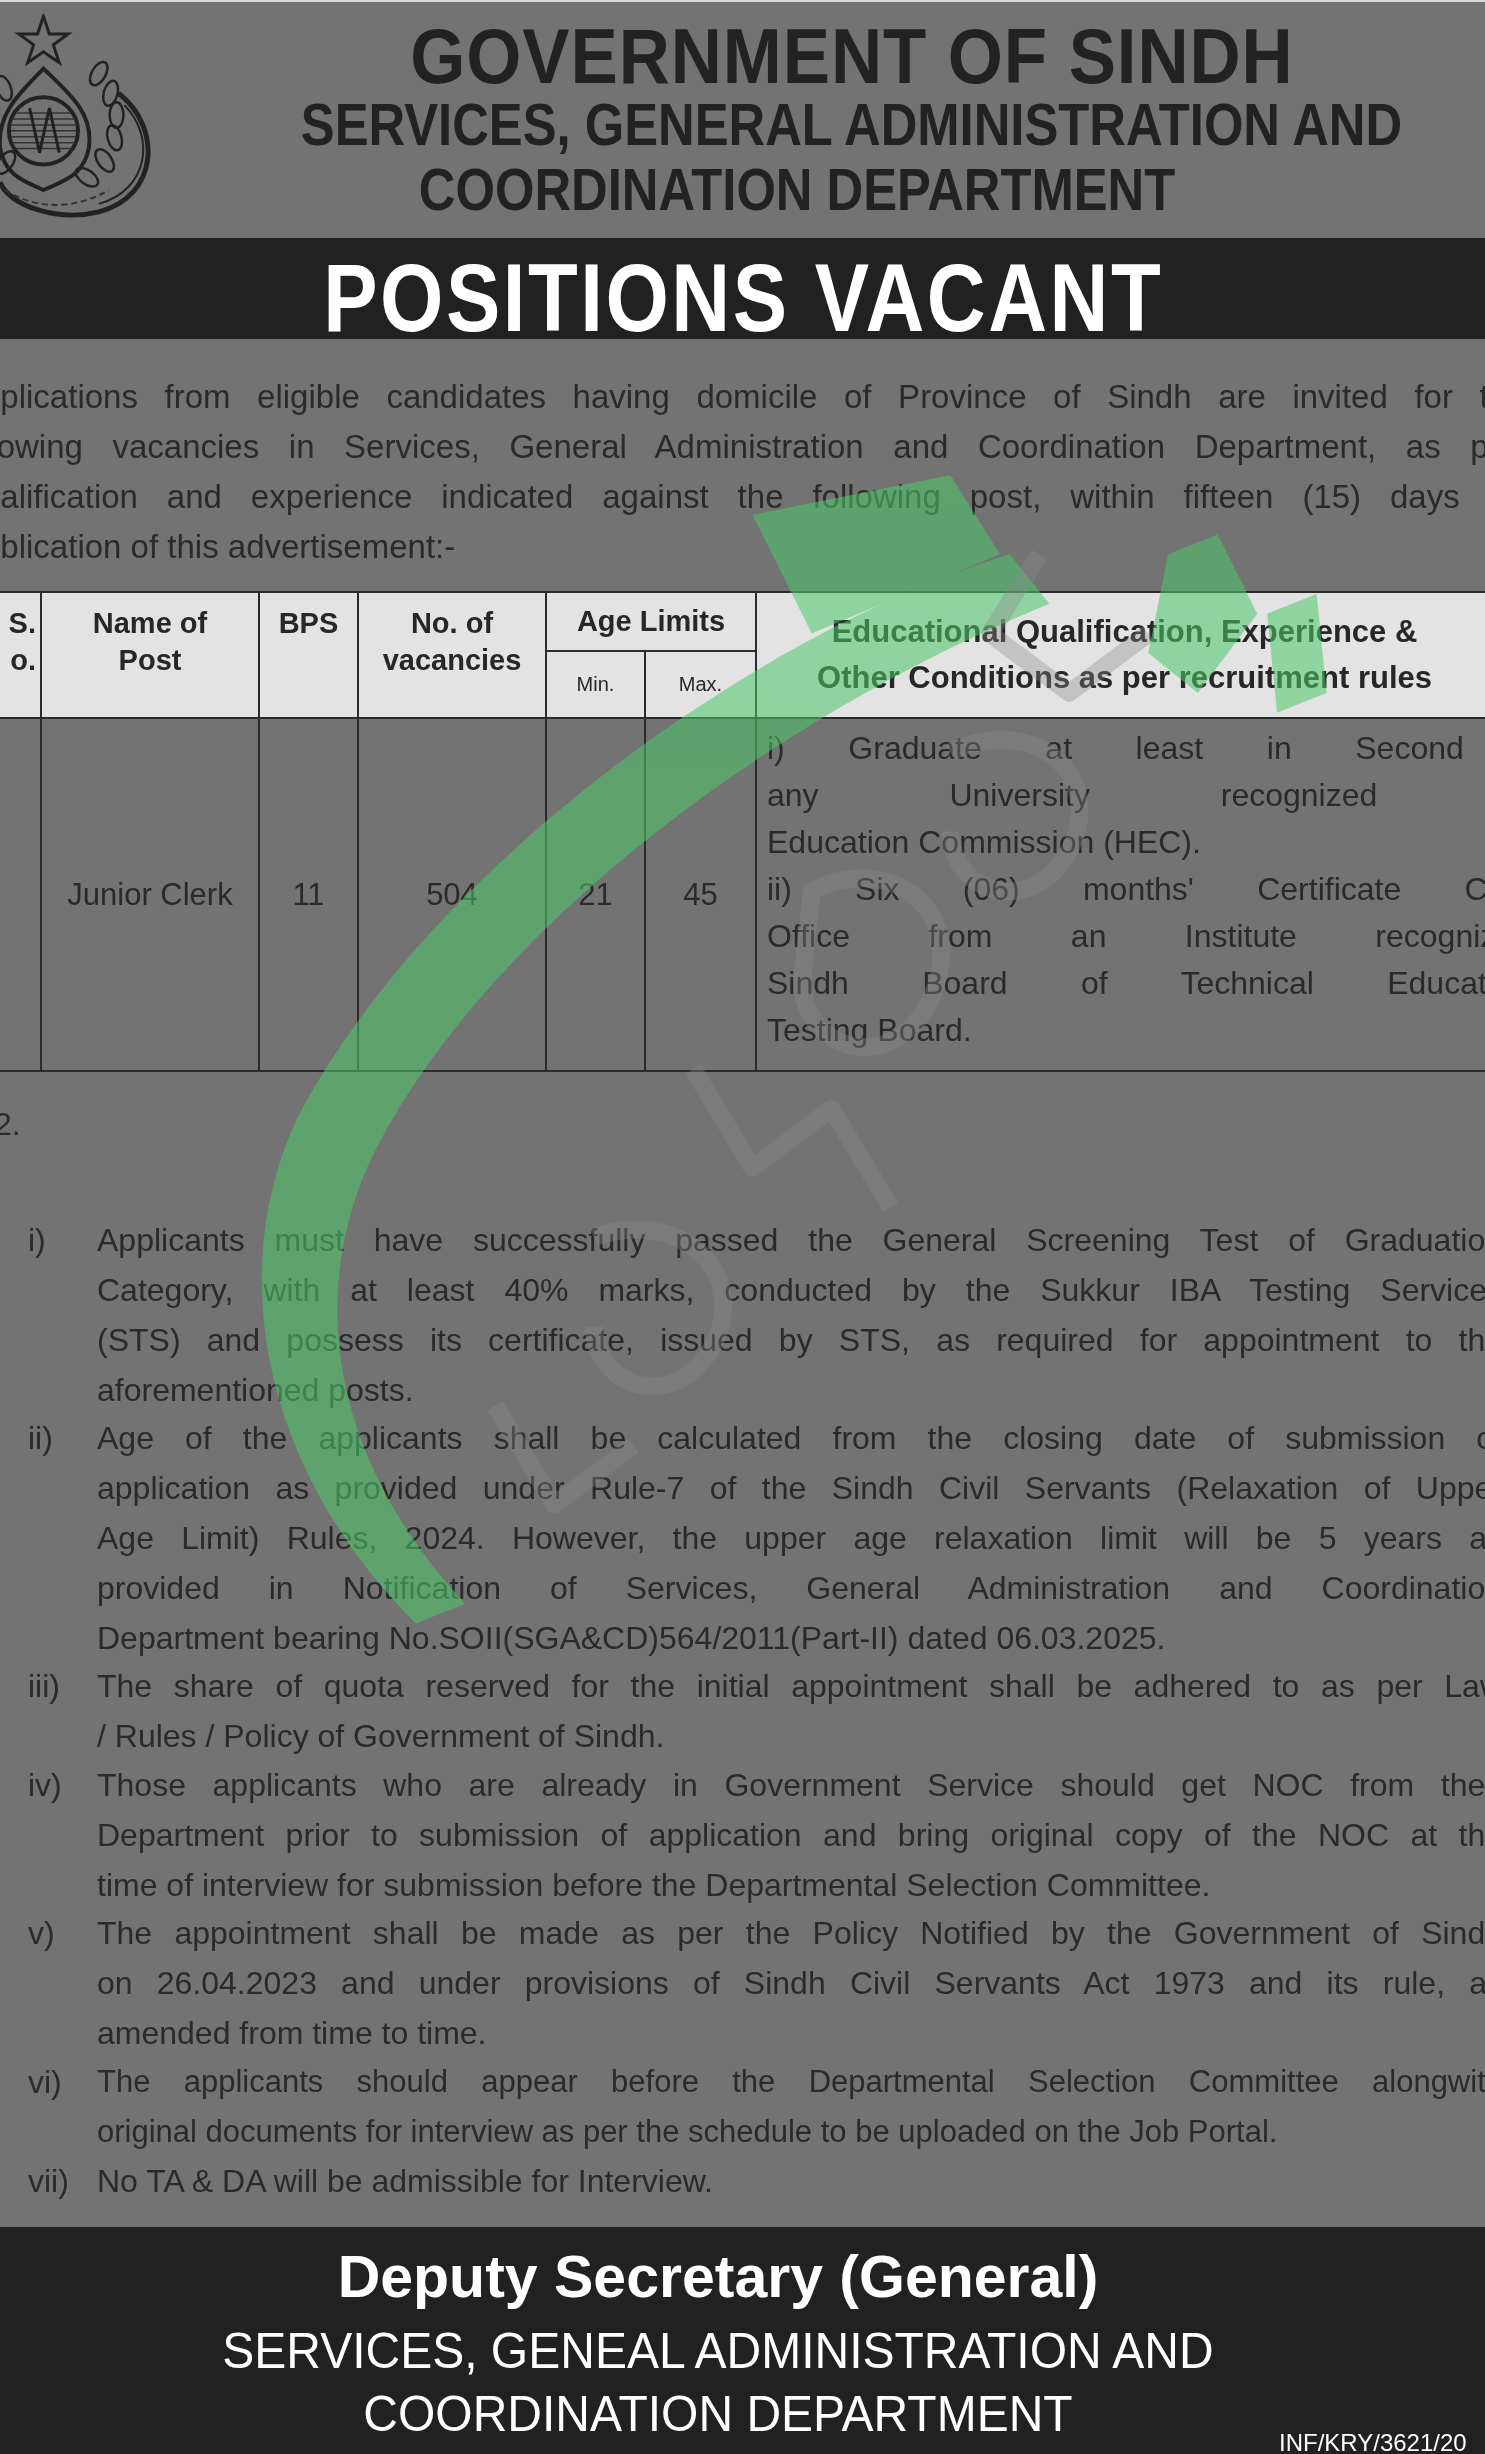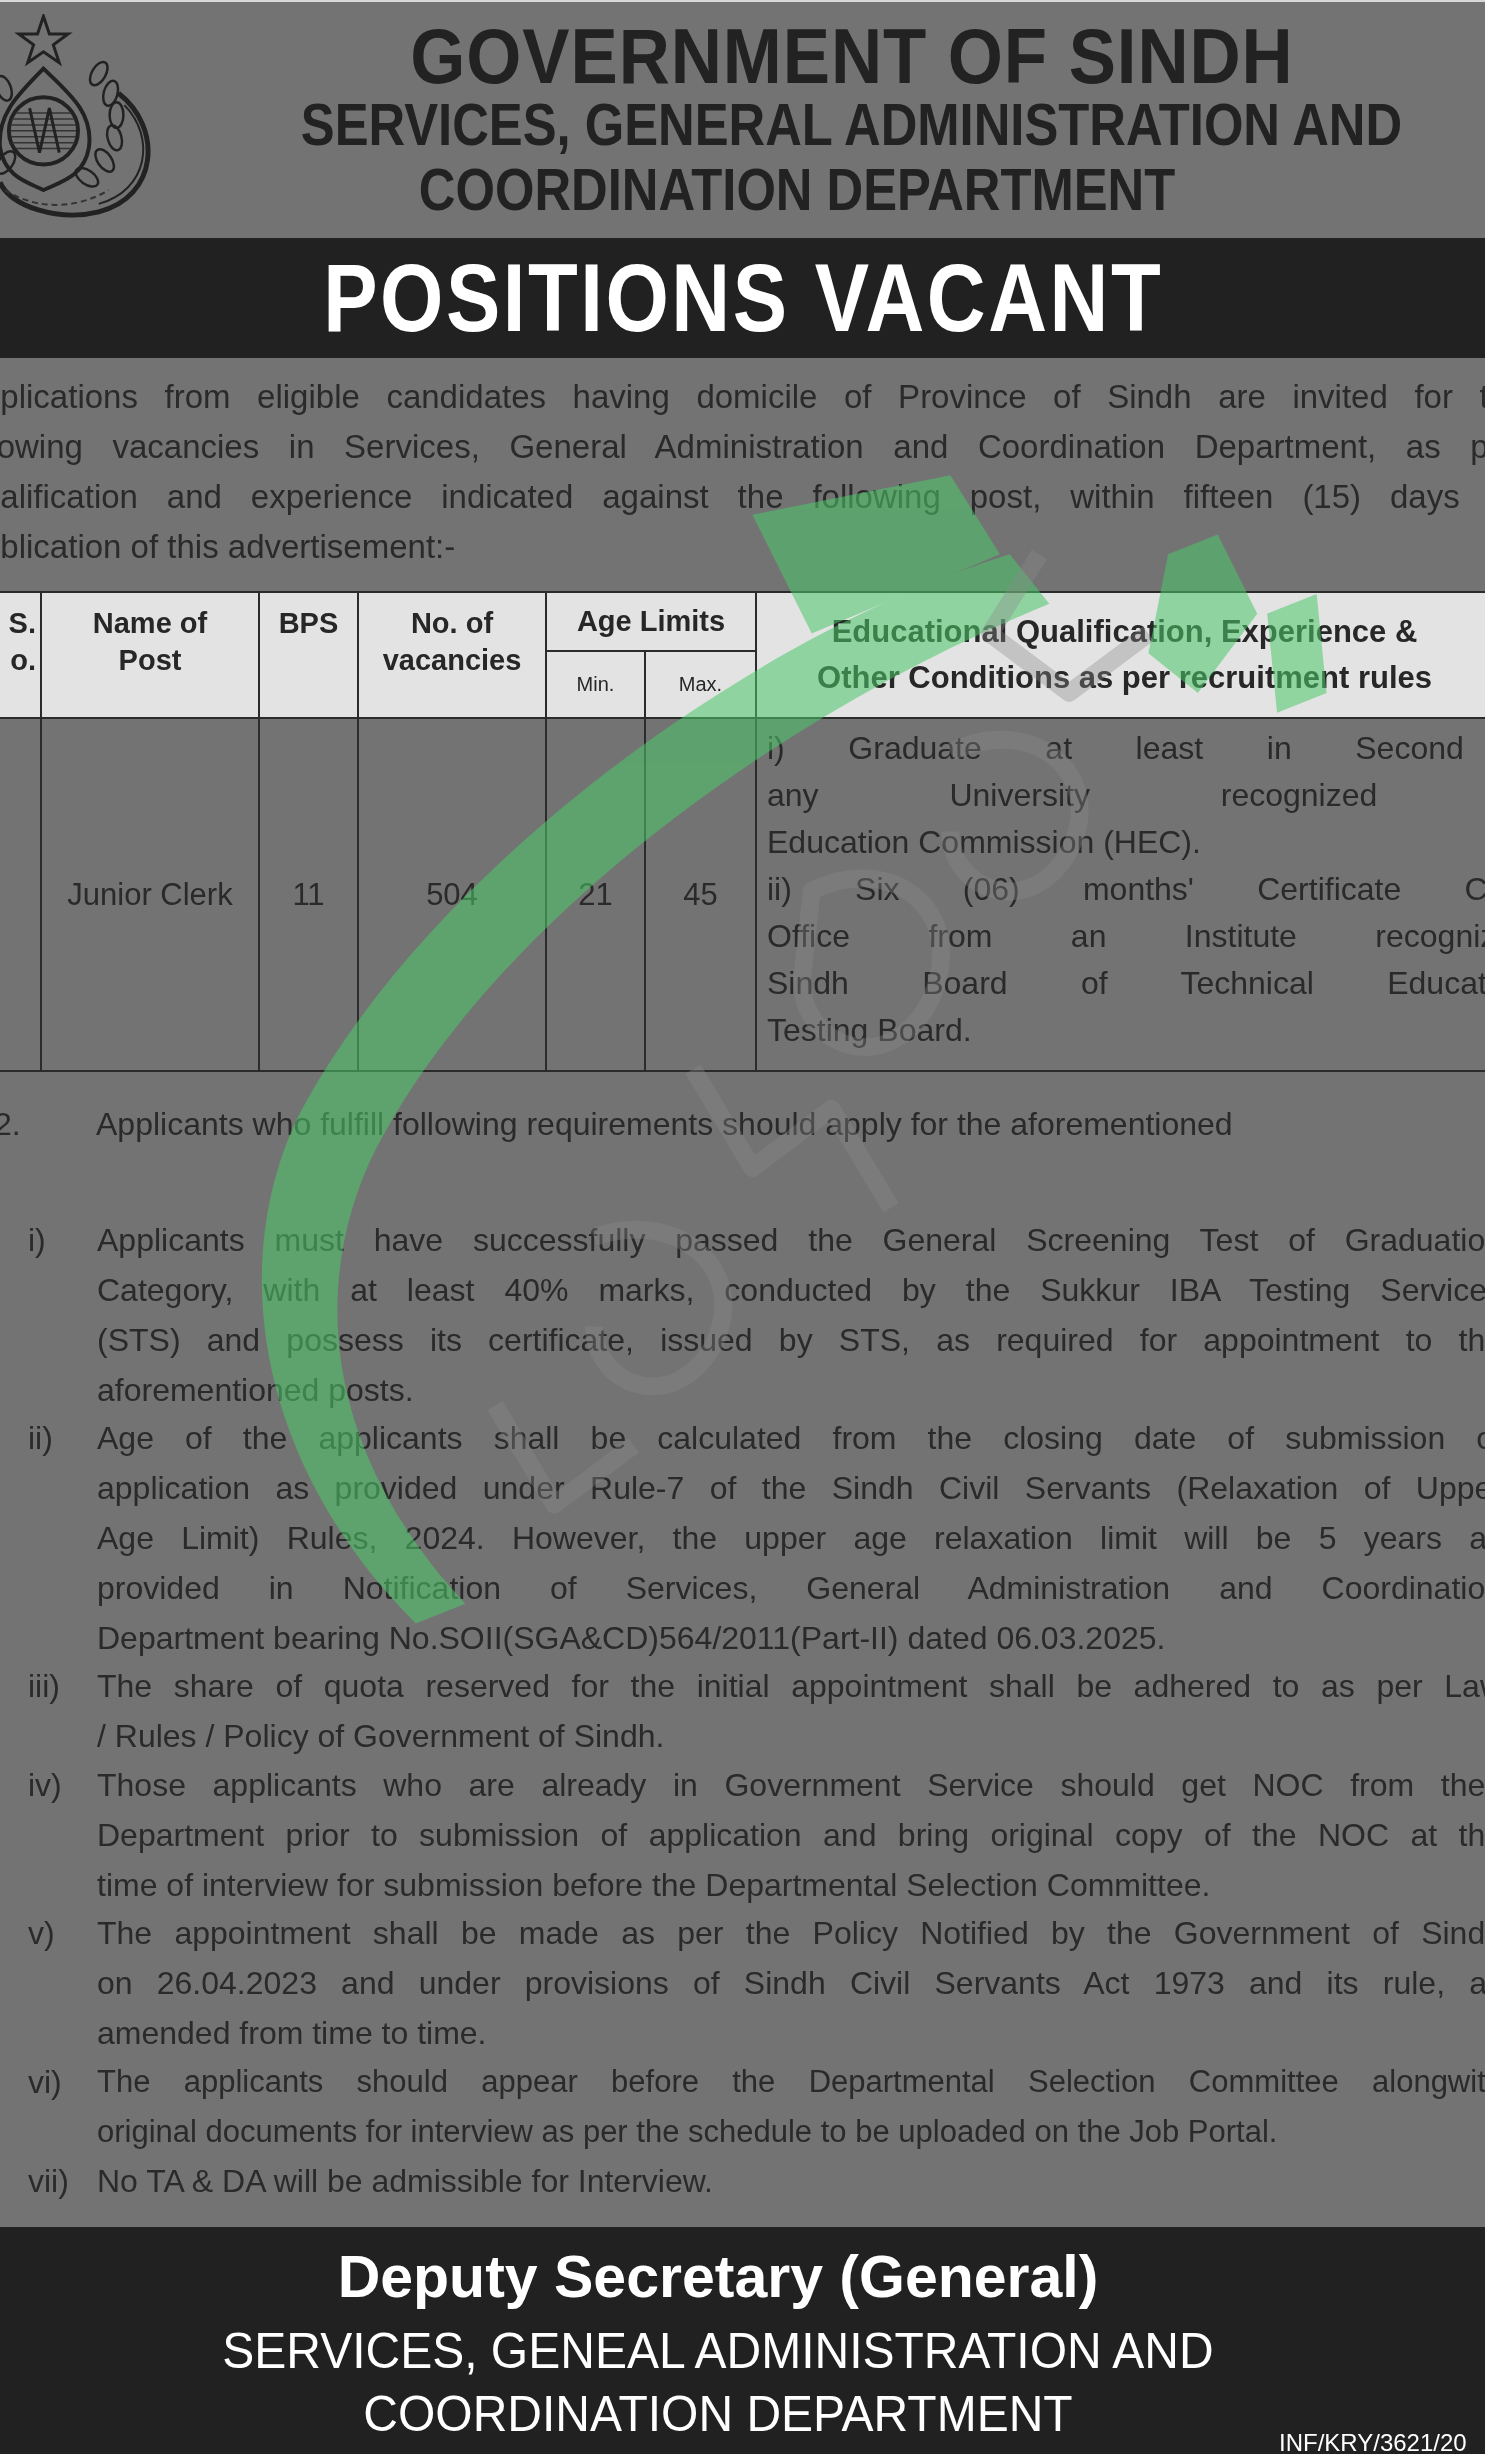--- a/index.html
+++ b/index.html
@@ -13,21 +13,21 @@
   .top-rule { position: absolute; left: 0; top: 0; width: 1485px; height: 2px; background: #d8d8d8; }
 
   
   .logo { position: absolute; left: 0; top: 14px; width: 158px; height: 208px; }
   .hdr-line { position: absolute; left: 0; width: 1485px; text-align: center; font-weight: bold; color: #222; white-space: nowrap; }
   .hdr-1 { top: 12px; font-size: 77px; letter-spacing: 1px; transform: scaleX(0.92); left: 139px; width: 1426px; }
   .hdr-2 { top: 91px; font-size: 59px; transform: scaleX(0.86); left: 119px; width: 1465px; text-align: center; }
   .hdr-3 { top: 156px; font-size: 59px; transform: scaleX(0.86); left: 119px; width: 1356px; }
 
   .band { position: absolute; left: 0; width: 1485px; background: #212121; }
-  .band-title { top: 238px; height: 120px; }
+  .band-title { top: 238px; height: 101px; }
   .band-title .txt {
     position: absolute; left: 0; width: 1485px; top: 4px; text-align: center;
     color: #fff; font-weight: bold; font-size: 97px; letter-spacing: 3px; transform: scaleX(0.84);
     transform-origin: 747px 50%; white-space: nowrap;
   }
 
   
   .intro { position: absolute; left: -18px; top: 372px; width: 1525px; font-size: 33px; line-height: 50px; color: #2a2a2a; }
   .intro .ln { display: block; white-space: nowrap; text-align: justify; text-align-last: justify; }
   .intro .ln.last { text-align-last: left; }
@@ -184,21 +184,20 @@
             <span class="ln left">Testing Board.</span>
           </td>
         </tr>
       </tbody>
     </table>
   </div>
 
   <div class="sec2">
     <span class="num">2.</span>
     <div class="body">
-      <span class="ln">Applicants who fulfill following requirements should apply for the aforementioned</span>
     </div>
   </div>
 
   <div class="items">
     <div class="item" style="top:0px;">
       <span class="roman">i)</span>
       <div class="text">
         <span class="ln"> Applicants must have successfully passed the General Screening Test of Graduation</span>
         <span class="ln">Category, with at least 40% marks, conducted by the Sukkur IBA Testing Services</span>
         <span class="ln">(STS) and possess its certificate, issued by STS, as required for appointment to the</span>

